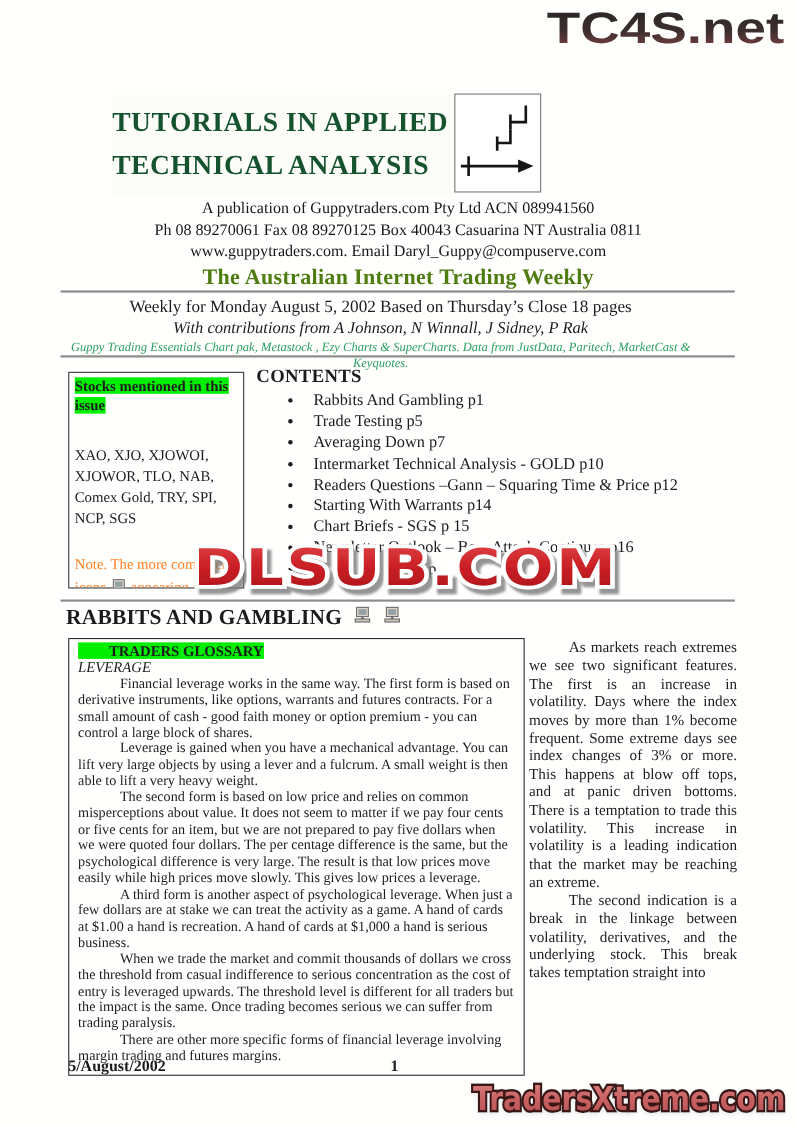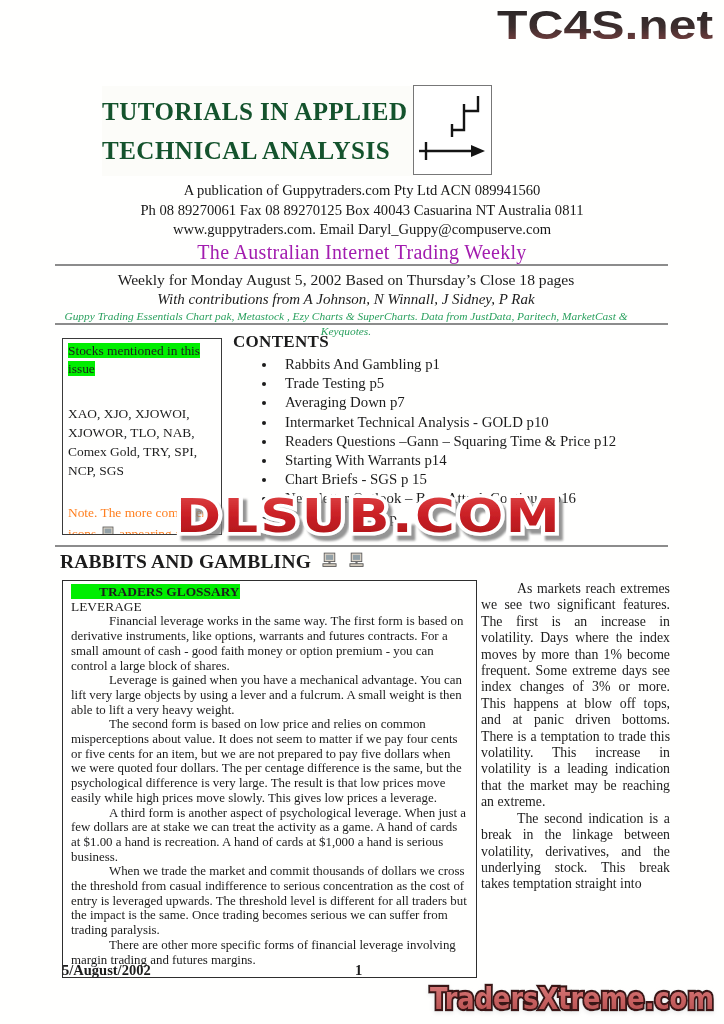--- a/index.html
+++ b/index.html
@@ -21,39 +21,39 @@
   }
   .logo-box{
     position:absolute;left:413px;top:85px;width:79px;height:90px;
     border:1px solid #777;background:#fff;box-sizing:border-box;
   }
   .pub-block{
     position:absolute;left:55px;top:181px;width:614px;text-align:center;
     font-size:14.6px;line-height:19.5px;color:#161616;
   }
   .tagline{
-    margin-top:3px;font-size:20px;color:#a21caf;letter-spacing:.3px;
+    margin-top:3px;font-size:20px;color:#4d7c0f;letter-spacing:.3px;font-weight:bold;
   }
   
   .hr{position:absolute;left:55px;width:613px;height:2px;background:#8c8c8c;}
   .hr1{top:264px;}.hr2{top:323px;}.hr3{top:545px;}
   
   .issue-block{
     position:absolute;left:39px;top:270px;width:614px;text-align:center;
   }
   .weekly-line{font-size:15.6px;line-height:20px;}
   .contributors{font-size:15px;line-height:19px;font-style:italic;}
   .tools-line{font-size:11.4px;line-height:15px;font-style:italic;color:#2aa05e;}
   
   .stocks-box{
     position:absolute;left:62px;top:338px;width:160px;height:197px;
     border:1px solid #3a3a3a;box-sizing:border-box;padding:3px 5px;
     overflow:hidden;font-size:13.4px;line-height:17.5px;
   }
-  .stocks-heading{font-weight:normal;background:#00ee00;line-height:18px;display:inline;}
+  .stocks-heading{font-weight:bold;background:#00ee00;line-height:18px;display:inline;}
   .stocks-list{margin-top:26px;line-height:19px;}
   .stocks-note{margin-top:22px;color:#ff7f1f;line-height:21px;}
   .mini-icon{display:inline-block;vertical-align:-3px;}
   
   .contents{position:absolute;left:233px;top:332px;width:436px;}
   .contents-heading{font-weight:bold;font-size:17px;letter-spacing:.3px;}
   .contents ul{margin:3px 0 0 0;padding-left:44px;}
   .contents li{font-size:14.8px;line-height:19.2px;padding-left:8px;}
   .hidden-frag-left{margin-left:2px;}
   .hidden-frag-right{margin-left:88px;}
@@ -65,21 +65,21 @@
     position:absolute;left:60px;top:551px;font-size:19.5px;font-weight:bold;
     letter-spacing:.2px;white-space:nowrap;
   }
   .article-heading .pc{margin-left:5px;}
   .glossary-box{
     position:absolute;left:62px;top:580px;width:415px;min-height:364px;
     border:1px solid #2e2e2e;box-sizing:border-box;padding:4px 8px 10px 8px;
     font-size:12.9px;line-height:14.7px;
   }
   .glossary-heading{font-weight:bold;background:#00ee00;display:inline;font-size:13.4px;padding-left:28px;}
-  .glossary-term{font-size:13.4px;}
+  .glossary-term{font-size:13.4px;font-style:italic;}
   .glossary-box p{margin:0;text-indent:38px;}
   .right-col{
     position:absolute;left:481px;top:581px;width:189px;height:366px;overflow:hidden;
     font-size:13.8px;line-height:16.4px;text-align:justify;
   }
   .right-col p{margin:0;text-indent:36px;}
   
   .footer-date{position:absolute;left:62px;top:962px;font-weight:bold;font-size:14.5px;}
   .page-num{position:absolute;left:355px;top:962px;font-weight:bold;font-size:14.5px;}
 </style>

